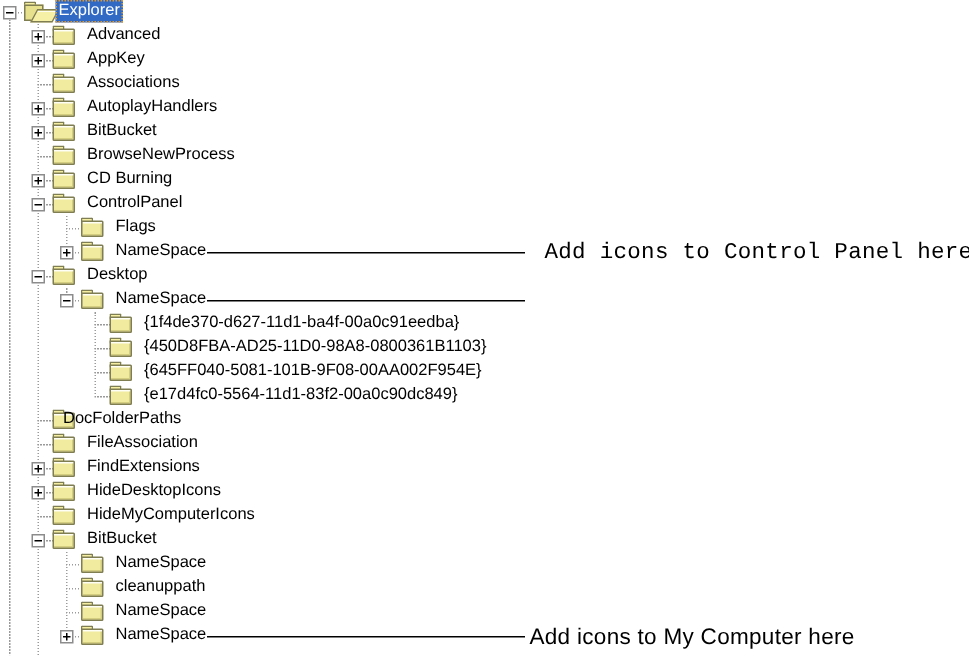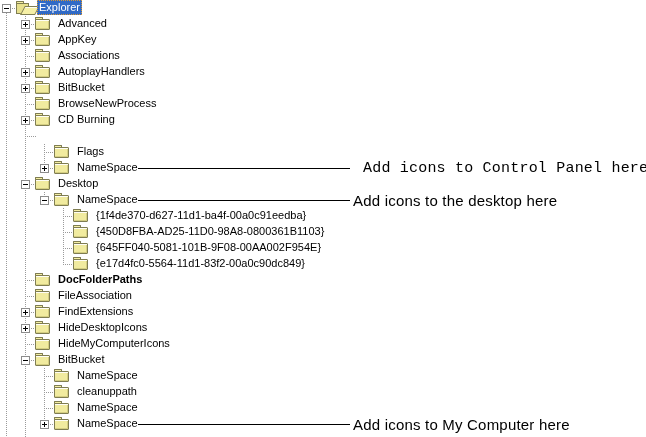--- a/index.html
+++ b/index.html
@@ -117,20 +117,30 @@
         <span class="h"></span>
         <span class="v"></span>
       </div>
       <div class="folder" style="left: 35px; top: 1px;">
         <div class="f-tab"></div>
         <div class="f-body"></div>
       </div>
       <div class="lbl" style="left: 56px;">CD Burning</div>
     </div>
     <div class="guide-h" style="left: 25px; top: 136px; width: 11px;"></div>
+    <div class="row" style="top: 128px;">
+      <div class="expand" style="left: 21px; top: 4px;">
+        <span class="h"></span>
+      </div>
+      <div class="folder" style="left: 35px; top: 1px;">
+        <div class="f-tab"></div>
+        <div class="f-body"></div>
+      </div>
+      <div class="lbl" style="left: 56px;">ControlPanel</div>
+    </div>
     <div class="guide-h" style="left: 44px; top: 152px; width: 11px;"></div>
     <div class="row" style="top: 144px;">
       <div class="folder" style="left: 54px; top: 1px;">
         <div class="f-tab"></div>
         <div class="f-body"></div>
       </div>
       <div class="lbl" style="left: 75px;">Flags</div>
     </div>
     <div class="guide-h" style="left: 44px; top: 168px; width: 11px;"></div>
     <div class="row" style="top: 160px;">
@@ -161,21 +171,20 @@
     <div class="row" style="top: 192px;">
       <div class="expand" style="left: 40px; top: 4px;">
         <span class="h"></span>
       </div>
       <div class="folder" style="left: 54px; top: 1px;">
         <div class="f-tab"></div>
         <div class="f-body"></div>
       </div>
       <div class="lbl" style="left: 75px;">NameSpace</div>
       <div class="anno-line" style="left: 138px; width: 212px;"></div>
-      <div class="anno-text" style="left: 353px;">Add icons to the desktop here</div>
     </div>
     <div class="guide-h" style="left: 63px; top: 216px; width: 11px;"></div>
     <div class="row" style="top: 208px;">
       <div class="folder" style="left: 73px; top: 1px;">
         <div class="f-tab"></div>
         <div class="f-body"></div>
       </div>
       <div class="lbl" style="left: 94px;">{1f4de370-d627-11d1-ba4f-00a0c91eedba}</div>
     </div>
     <div class="guide-h" style="left: 63px; top: 232px; width: 11px;"></div>
@@ -201,21 +210,21 @@
         <div class="f-body"></div>
       </div>
       <div class="lbl" style="left: 94px;">{e17d4fc0-5564-11d1-83f2-00a0c90dc849}</div>
     </div>
     <div class="guide-h" style="left: 25px; top: 280px; width: 11px;"></div>
     <div class="row" style="top: 272px;">
       <div class="folder" style="left: 35px; top: 1px;">
         <div class="f-tab"></div>
         <div class="f-body"></div>
       </div>
-      <div class="lbl" style="left: 56px; font-weight: bold;">DocFolderPaths</div>
+      <div class="lbl" style="left: 40px;">DocFolderPaths</div>
     </div>
     <div class="guide-h" style="left: 25px; top: 296px; width: 11px;"></div>
     <div class="row" style="top: 288px;">
       <div class="folder" style="left: 35px; top: 1px;">
         <div class="f-tab"></div>
         <div class="f-body"></div>
       </div>
       <div class="lbl" style="left: 56px;">FileAssociation</div>
     </div>
     <div class="guide-h" style="left: 25px; top: 312px; width: 11px;"></div>

